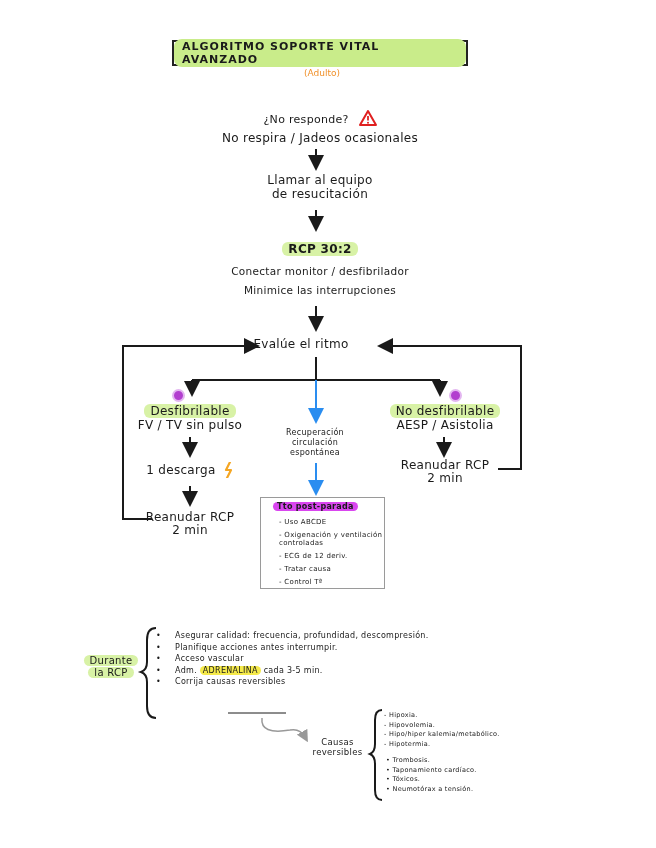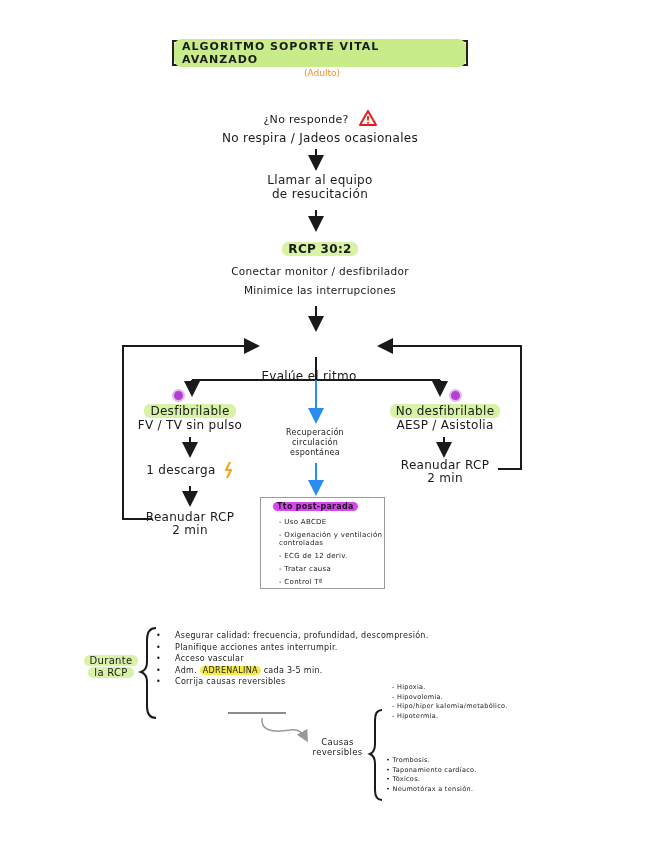--- a/index.html
+++ b/index.html
@@ -48,21 +48,21 @@
 
 <div class="abs hand center" style="left:220px; top:173px; width:200px;">Llamar al equipo</div>
 <div class="abs hand center" style="left:220px; top:187px; width:200px;">de resucitación</div>
 
 <div class="abs hand center" style="left:220px; top:242px; width:200px;">
   <span class="hl-green" style="font-weight:bold;">RCP 30:2</span>
 </div>
 <div class="abs hand center" style="left:180px; top:265px; width:280px; font-size:10.5px;">Conectar monitor / desfibrilador</div>
 <div class="abs hand center" style="left:180px; top:284px; width:280px; font-size:10.5px;">Minimice las interrupciones</div>
 
-<div class="abs hand center" style="left:244px; top:337px; width:130px; font-size:12px;margin-top:32px;">Evalúe el ritmo</div>
+<div class="abs hand center" style="left:236px; top:337px; width:130px; font-size:12px;">Evalúe el ritmo</div>
 
 <div class="abs purple-dot" style="left:172px; top:389px;"></div>
 <div class="abs hand center" style="left:130px; top:404px; width:120px;">
   <span class="hl-green">Desfibrilable</span>
 </div>
 <div class="abs hand center" style="left:130px; top:418px; width:120px;">FV / TV sin pulso</div>
 <div class="abs hand center" style="left:140px; top:462px; width:100px;">
   <span>1 descarga</span>
   <svg width="10" height="16" viewBox="0 0 10 16" style="vertical-align:-4px; margin-left:4px;">
     <polyline points="6,0 2,8 7,8 3,16" fill="none" stroke="#f5a623" stroke-width="2.2" stroke-linejoin="round" stroke-linecap="round"></polyline>
@@ -151,21 +151,21 @@
   <li>Planifique acciones antes interrumpir.</li>
   <li>Acceso vascular</li>
   <li><span>Adm.</span> <span class="hl-yellow">ADRENALINA</span> <span>cada 3-5 min.</span></li>
   <li><span>Corrija</span> <span>causas reversibles</span></li>
 </ul>
 
 <div class="abs hand center" style="left:300px; top:737px; width:75px; font-size:8.5px; line-height:10px;">
   <div>Causas</div>
   <div>reversibles</div>
 </div>
-<ul class="abs causes-list hand" style="left:384px; top:683px;margin-left:8px;">
+<ul class="abs causes-list hand" style="left:384px; top:711px;">
   <li>- Hipoxia.</li>
   <li>- Hipovolemia.</li>
   <li>- Hipo/hiper kalemia/metabólico.</li>
   <li>- Hipotermia.</li>
 </ul>
 <ul class="abs causes-list hand" style="left:386px; top:756px;">
   <li>• Trombosis.</li>
   <li>• Taponamiento cardíaco.</li>
   <li>• Tóxicos.</li>
   <li>• Neumotórax a tensión.</li>

